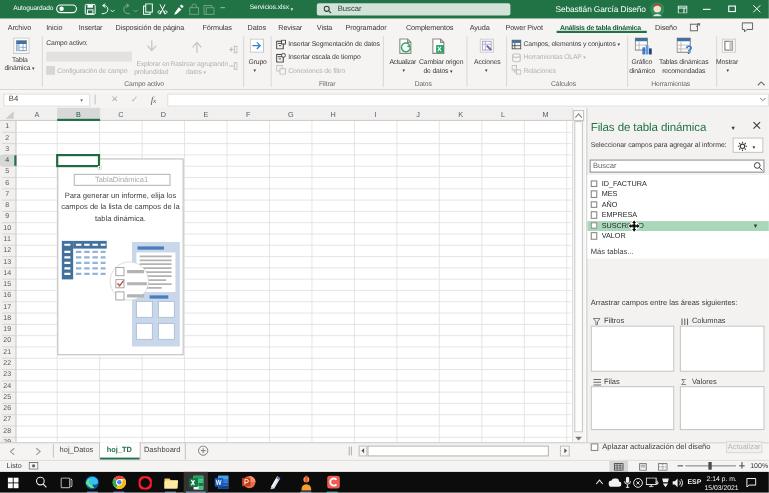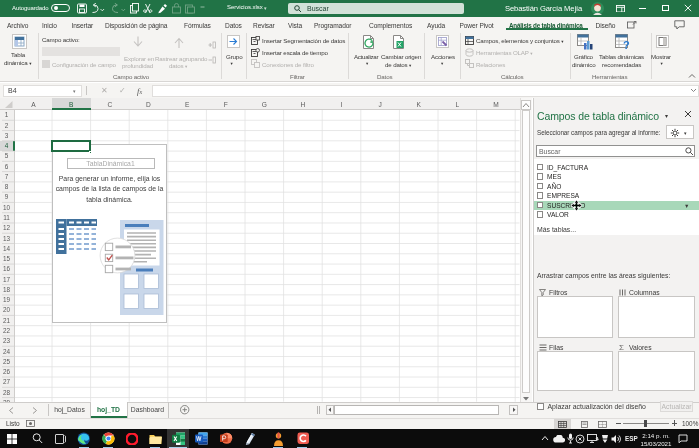--- a/index.html
+++ b/index.html
@@ -42,21 +42,21 @@
  </g>
 </svg>
 <div class="ab tx" style="left:227px;top:4px;font-size:6px;letter-spacing:-0.05px;color:#fff">Servicios.xlsx</div>
 <div class="ab tx" style="left:264px;top:4.5px;font-size:5px;color:#cfe0d5">▾</div>
 <div class="ab" style="left:288px;top:2.5px;width:176px;height:11px;background:#d2e2d8;border-radius:2px"></div>
 <svg class="ab" style="left:294px;top:4.5px" width="8" height="8" viewBox="0 0 8 8">
     <circle cx="3" cy="3" r="2.3" fill="none" stroke="#234434" stroke-width="1"></circle>
     <path d="M4.8 4.8 L7 7" stroke="#234434" stroke-width="1"></path>
   </svg>
 <div class="ab tx" style="left:307px;top:4.5px;font-size:7px;color:#234434">Buscar</div>
-<div class="ab tx" style="left:505px;top:3.5px;font-size:7.6px;letter-spacing:-0.1px;color:#fff">Sebastián García Mejía</div>
+<div class="ab tx" style="left:505px;top:3.5px;font-size:7.6px;letter-spacing:-0.1px;color:#fff">Sebastián García Diseño</div>
 <svg class="ab" style="left:591px;top:1.5px" width="13" height="13" viewBox="0 0 13 13">
     <circle cx="6.5" cy="6.5" r="6.5" fill="#2e8c5a"></circle>
     <circle cx="6.5" cy="6" r="3.4" fill="#f3e3d3"></circle>
     <path d="M3 5 Q6.5 1 10 5 L9.5 2.5 Q6.5 0.5 3.5 2.5 Z" fill="#c03b2e"></path>
     <path d="M2 13 Q6.5 8.5 11 13 Z" fill="#e8e4df"></path>
   </svg>
 <svg class="ab" style="left:616px;top:4.5px" width="9" height="7.5" viewBox="0 0 9 7.5">
     <rect x="0.5" y="0.5" width="8" height="6.5" fill="none" stroke="#fff" stroke-width="0.9"></rect>
     <path d="M0.5 2.3 h8 M5.8 2.3 V7" stroke="#fff" stroke-width="0.9"></path>
   </svg>
@@ -512,21 +512,21 @@
     <path d="M4.5 0.5 v6 M0.5 3.5 h8" stroke="#6a6866" stroke-width="0.6" stroke-dasharray="1.2 0.8"></path>
   </svg>
 <div class="ab" style="left:615.5px;top:422.5px;width:5.5px;height:1.2px;background:#555"></div>
 <div class="ab" style="left:623px;top:422.9px;width:46px;height:0.9px;background:#8a8886"></div>
 <div class="ab" style="left:643.5px;top:419.5px;width:3.5px;height:7.5px;background:#4a4a4a"></div>
 <div class="ab" style="left:671.5px;top:422.5px;width:5.5px;height:1.2px;background:#555"></div>
 <div class="ab" style="left:673.7px;top:420.4px;width:1.2px;height:5.5px;background:#555"></div>
 <div class="ab tx" style="left:682px;top:420px;font-size:6.4px;color:#3b3a39">100%</div>
 
 <div class="ab" style="left:532.5px;top:98px;width:166.5px;height:304px;background:#f3f2f1;border-left:1px solid #d0cecc"></div>
-<div class="ab tx" style="left:537px;top:110px;font-size:10.5px;letter-spacing:-0.1px;color:#217346">Campos de tabla dinámico</div>
+<div class="ab tx" style="left:537px;top:110px;font-size:10.5px;letter-spacing:-0.1px;color:#217346">Filas de tabla dinámica</div>
 <div class="ab tx" style="left:665px;top:112px;font-size:6px;color:#3b3a39">▾</div>
 <svg class="ab" style="left:684px;top:110px" width="8" height="8">
     <path d="M1 1 L7 7 M7 1 L1 7" stroke="#3b3a39" stroke-width="1"></path>
   </svg>
 <div class="ab tx" style="left:537px;top:129px;font-size:6.3px;letter-spacing:-0.05px;color:#3b3a39">Seleccionar campos para agregar al informe:</div>
 <div class="ab" style="left:666px;top:125px;width:28px;height:14px;background:#fff;border:1px solid #c8c6c4"></div>
 <svg class="ab" style="left:670px;top:127.5px" width="10" height="10" viewBox="0 0 10 10">
     <circle cx="5" cy="5" r="2" fill="none" stroke="#3b3a39" stroke-width="1"></circle>
     <g stroke="#3b3a39" stroke-width="1">
       <path d="M5 0.8 V2.2 M5 7.8 V9.2 M0.8 5 H2.2 M7.8 5 H9.2 M2 2 l1 1 M8 8 L7 7 M8 2 L7 3 M2 8 l1-1"></path>

